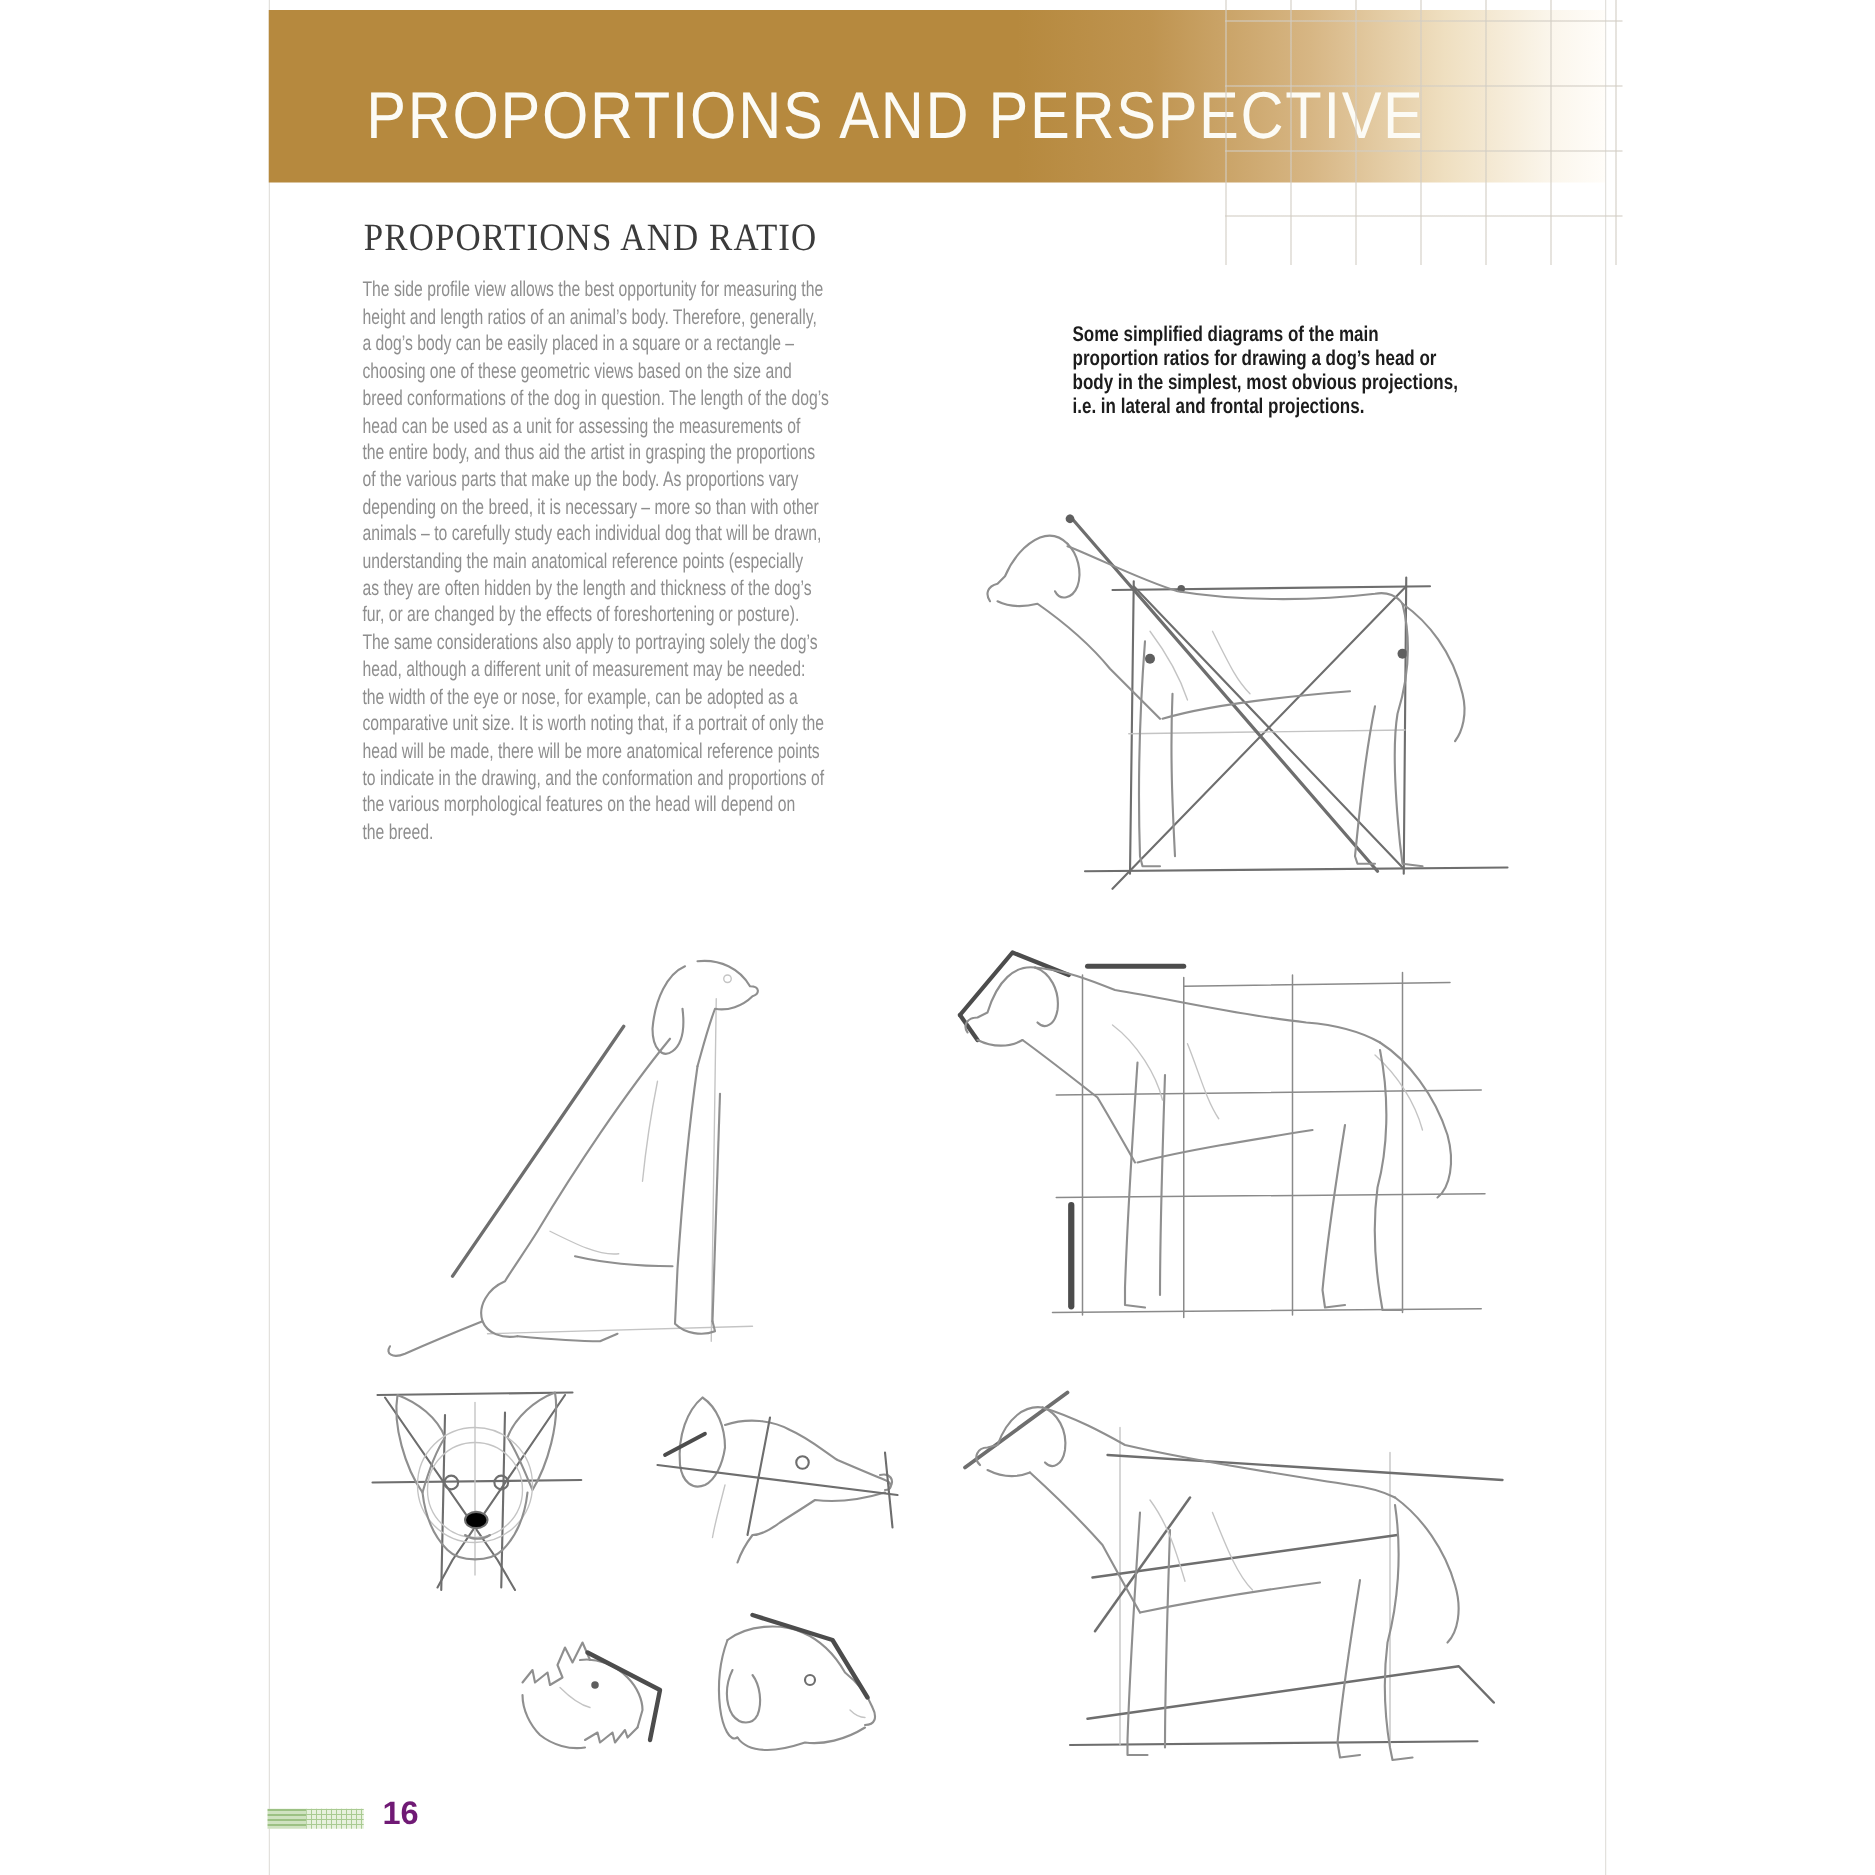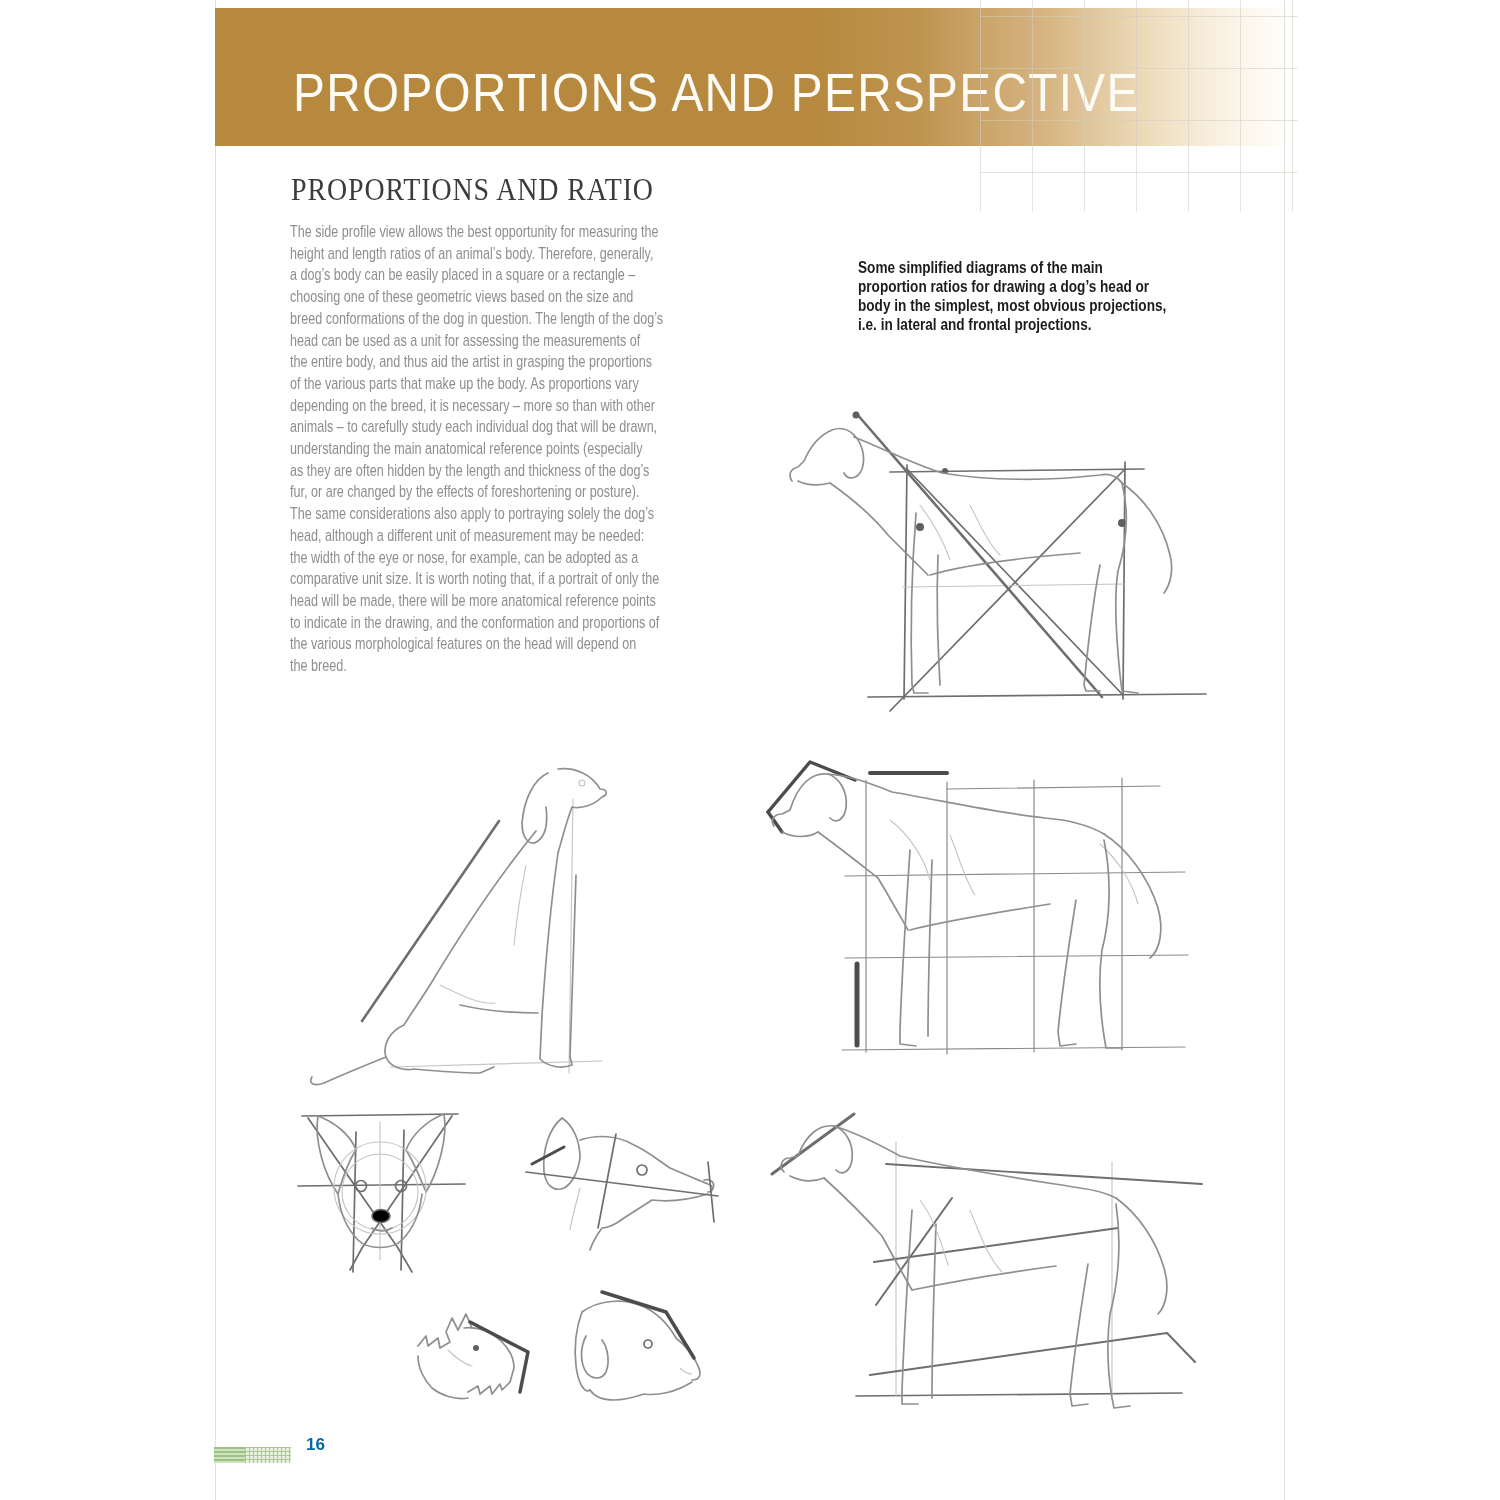--- a/index.html
+++ b/index.html
@@ -16,21 +16,21 @@
                            linear-gradient(to bottom,rgba(210,205,196,0.55) 1.5px,transparent 1.5px);
           background-size:52px 52px;background-position:0 16px;pointer-events:none;}
   
   #section-heading{position:absolute;left:291px;top:172px;font-family:"Liberation Serif", serif;
           font-size:31px;color:#3b3b3b;letter-spacing:1px;transform:scaleX(0.9);transform-origin:0 0;white-space:nowrap;}
   #body-text{position:absolute;left:290px;top:221px;width:630px;font-size:17px;line-height:21.7px;
           color:#8e8e8e;white-space:pre-line;transform:scaleX(0.74);transform-origin:0 0;}
   #fig-caption{position:absolute;left:858px;top:258px;width:440px;font-size:17px;line-height:19px;
           font-weight:bold;color:#1c1c1c;white-space:pre-line;transform:scaleX(0.8);transform-origin:0 0;}
   
-  #page-number{position:absolute;left:306px;top:1435px;font-size:17px;font-weight:bold;color:#0369a1;}
+  #page-number{position:absolute;left:306px;top:1435px;font-size:26px;font-weight:bold;color:#701a75;}
   #footer-hatch{position:absolute;left:214px;top:1447px;width:77px;height:16px;display:flex;}
   #footer-hatch .ha{width:31px;height:16px;
           background:repeating-linear-gradient(to bottom,#9cc184 0 2px,#cfe2c0 2px 4px);}
   #footer-hatch .hb{width:46px;height:16px;
           background:repeating-linear-gradient(to right,#a9cb92 0 1px,transparent 1px 4px),
                      repeating-linear-gradient(to bottom,#a9cb92 0 1px,#e7f1dd 1px 4px);}
   
   svg.fig{position:absolute;}
   svg.fig path, svg.fig circle.ring, svg.fig line{fill:none;stroke-linecap:round;stroke-linejoin:round;}
   .o{stroke:#8f8f8f;stroke-width:1.7}

